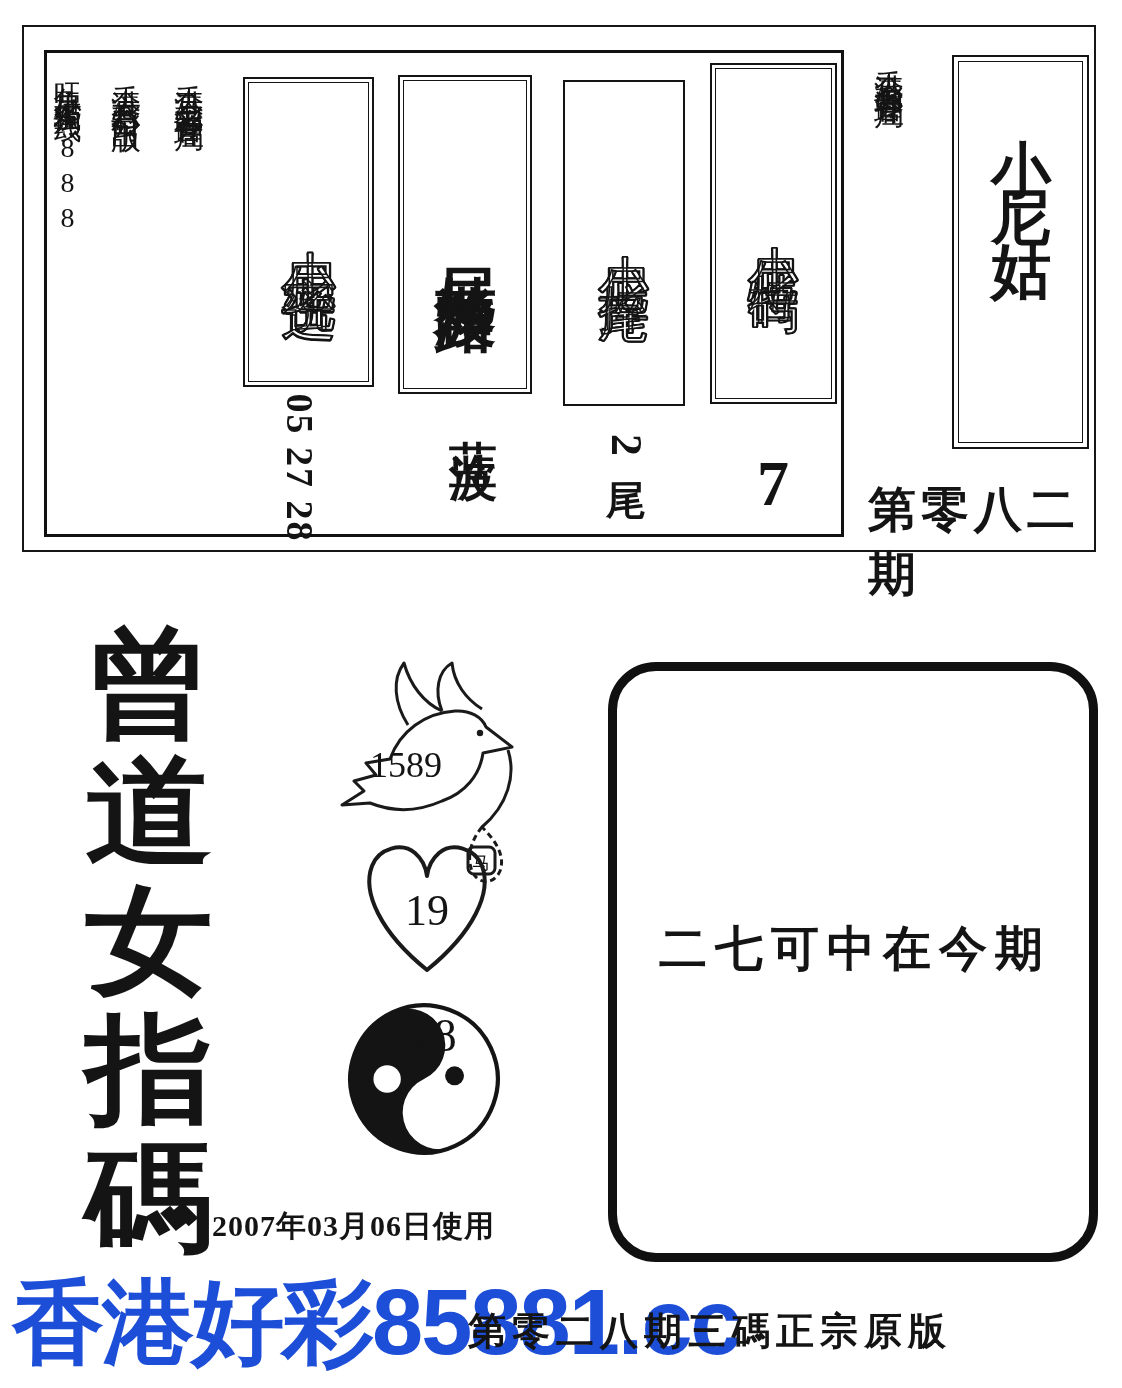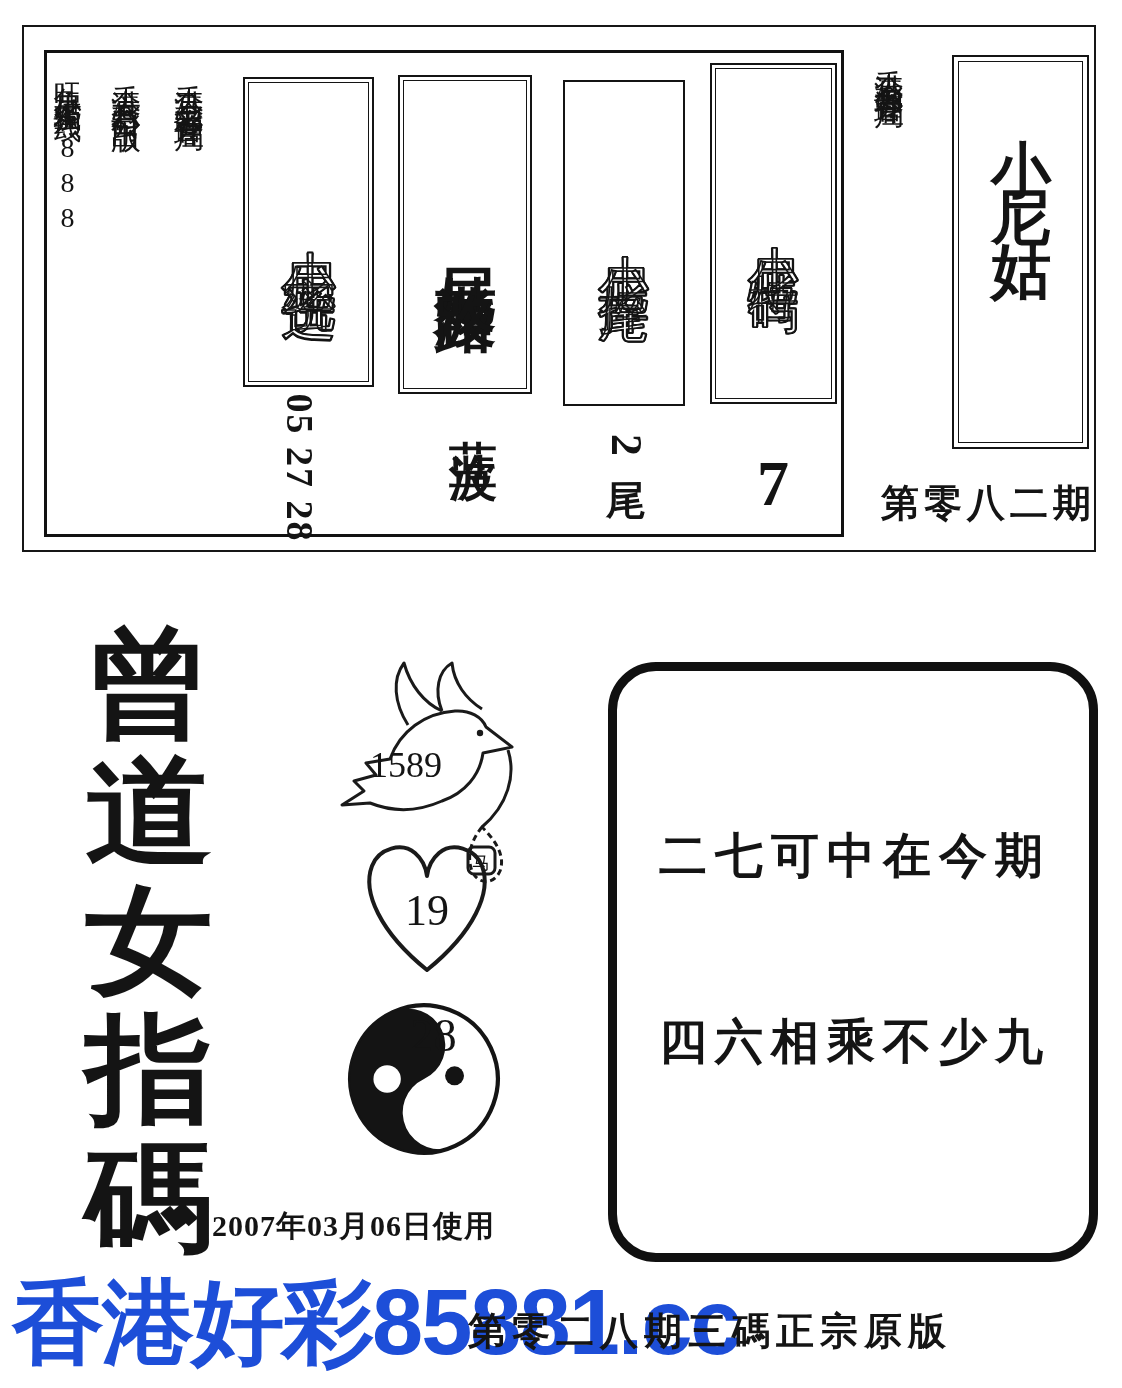--- a/index.html
+++ b/index.html
@@ -44,21 +44,21 @@
   .val-zuowei{left:553px; top:366px; width:52px; text-align:center;}
   .val-zuowei .num{display:block; font-size:44px; font-weight:bold; height:52px; line-height:52px;}
   .val-zuowei .suffix{display:block; font-size:40px; font-weight:bold; margin-top:2px;}
   .val-tema{left:676px; top:394px; width:100px; text-align:center; font-size:64px; font-weight:bold;}
   
   .col-authority2{left:874px; top:46px; font-size:30px; letter-spacing:4px;}
   .nun-box{left:952px; top:55px; width:133px; height:390px; border:2.5px solid #141414;
            display:flex; align-items:flex-start; justify-content:center;}
   .nun-box .inner{position:absolute; inset:4px; border:1.5px solid #141414;}
   .nun-title{font-size:60px; font-weight:bold; letter-spacing:52px; padding-top:34px;}
-  .issue{left:868px; top:478px; width:228px; text-align:right; font-size:38px; letter-spacing:5px; font-weight:600;}
+  .issue{left:868px; top:478px; width:228px; text-align:left; font-size:48px; letter-spacing:5px; font-weight:600;}
   
   .brand{left:58px; top:618px; width:182px; text-align:center;
          font-family:"Liberation Sans", sans-serif; font-weight:900;}
   .brand span{display:block; font-size:118px; line-height:129px; transform:scaleX(1.08);}
   .svg-dove{left:330px; top:655px;}
   .svg-heart{left:352px; top:820px;}
   .svg-yy{left:345px; top:1000px;}
   .date-note{left:212px; top:1206px; font-size:30px; letter-spacing:1px; font-weight:600;}
   .poem-box{left:608px; top:662px; width:490px; height:600px; border:9px solid #101010;
             border-radius:48px; box-sizing:border-box;
@@ -156,19 +156,18 @@
     </g>
     <circle cx="40" cy="75" r="13" fill="#ffffff"></circle>
     <circle cx="104" cy="72" r="9" fill="#141414"></circle>
     <text x="84" y="48" text-anchor="middle" font-size="44" fill="#141414">28</text>
   </svg>
 
   <div class="abs date-note">2007年03月06日使用</div>
 
   <div class="abs poem-box">
     <div class="poem-line">二七可中在今期</div>
-    <div class="poem-line">四六相乘不少九</div>
   </div>
 
   <div class="abs watermark">香港好彩85881.cc</div>
   <div class="abs caption">第零二八期三碼正宗原版</div>
 
 </div>
 
 </body></html>

